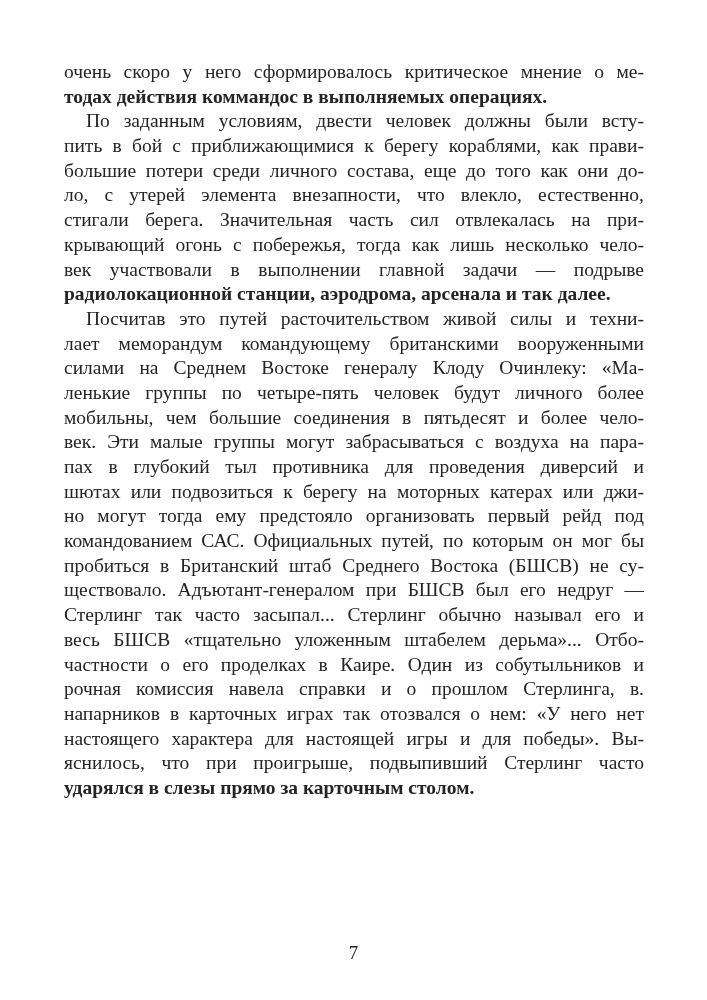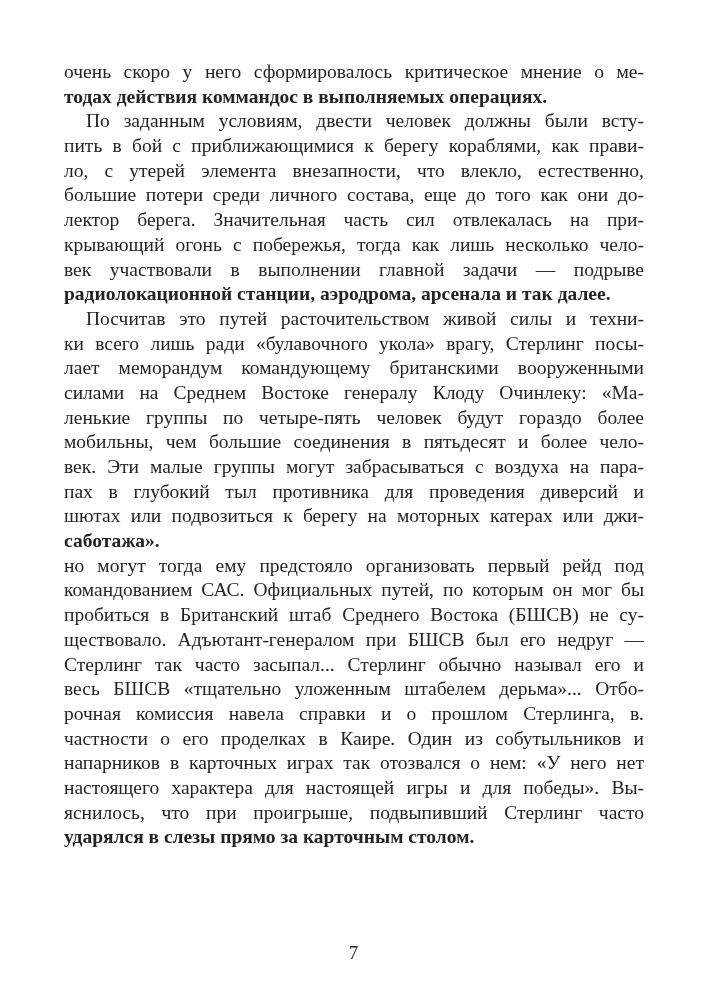--- a/index.html
+++ b/index.html
@@ -57,48 +57,46 @@
 
 <div class="page">
   <div class="text-block" id="paragraphs-container">
       <div class="paragraph">
         <div class="line">очень скоро у него сформировалось критическое мнение о ме-</div>
         <div class="line last">тодах действия коммандос в выполняемых операциях.</div>
       </div>
       <div class="paragraph">
         <div class="line indent">По заданным условиям, двести человек должны были всту-</div>
         <div class="line">пить в бой с приближающимися к берегу кораблями, как прави-</div>
+        <div class="line">большие потери среди личного состава, еще до того как они до-</div>
         <div class="line">ло, с утерей элемента внезапности, что влекло, естественно,</div>
-        <div class="line">большие потери среди личного состава, еще до того как они до-</div>
-        <div class="line">лектор берега. Значительная часть сил отвлекалась на при-</div>
+        <div class="line">стигали берега. Значительная часть сил отвлекалась на при-</div>
         <div class="line">крывающий огонь с побережья, тогда как лишь несколько чело-</div>
         <div class="line">век участвовали в выполнении главной задачи — подрыве</div>
         <div class="line last">радиолокационной станции, аэродрома, арсенала и так далее.</div>
       </div>
       <div class="paragraph">
         <div class="line indent">Посчитав это путей расточительством живой силы и техни-</div>
-        <div class="line">ки всего лишь ради «булавочного укола» врагу, Стерлинг посы-</div>
         <div class="line">лает меморандум командующему британскими вооруженными</div>
         <div class="line">силами на Среднем Востоке генералу Клоду Очинлеку: «Ма-</div>
-        <div class="line">ленькие группы по четыре-пять человек будут гораздо более</div>
+        <div class="line">ленькие группы по четыре-пять человек будут личного более</div>
         <div class="line">мобильны, чем большие соединения в пятьдесят и более чело-</div>
         <div class="line">век. Эти малые группы могут забрасываться с воздуха на пара-</div>
         <div class="line">пах в глубокий тыл противника для проведения диверсий и</div>
         <div class="line">шютах или подвозиться к берегу на моторных катерах или джи-</div>
-        <div class="line last">саботажа».</div>
       </div>
       <div class="paragraph">
         <div class="line">но могут тогда ему предстояло организовать первый рейд под</div>
         <div class="line">командованием САС. Официальных путей, по которым он мог бы</div>
         <div class="line">пробиться в Британский штаб Среднего Востока (БШСВ) не су-</div>
         <div class="line">ществовало. Адъютант-генералом при БШСВ был его недруг —</div>
         <div class="line">Стерлинг так часто засыпал... Стерлинг обычно называл его и</div>
         <div class="line">весь БШСВ «тщательно уложенным штабелем дерьма»... Отбо-</div>
+        <div class="line">частности о его проделках в Каире. Один из собутыльников и</div>
         <div class="line">рочная комиссия навела справки и о прошлом Стерлинга, в.</div>
-        <div class="line">частности о его проделках в Каире. Один из собутыльников и</div>
         <div class="line">напарников в карточных играх так отозвался о нем: «У него нет</div>
         <div class="line">настоящего характера для настоящей игры и для победы». Вы-</div>
         <div class="line">яснилось, что при проигрыше, подвыпивший Стерлинг часто</div>
         <div class="line last">ударялся в слезы прямо за карточным столом.</div>
       </div>
     </div>
   <div class="page-number">7</div>
 </div>
 
 </body></html>

